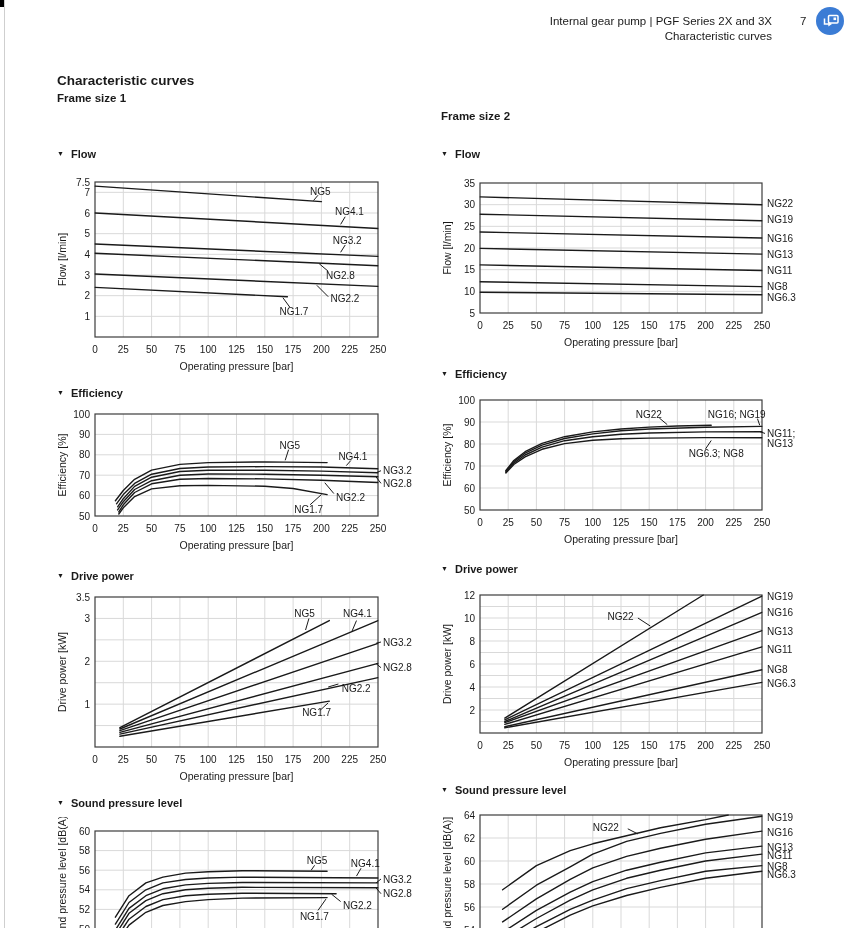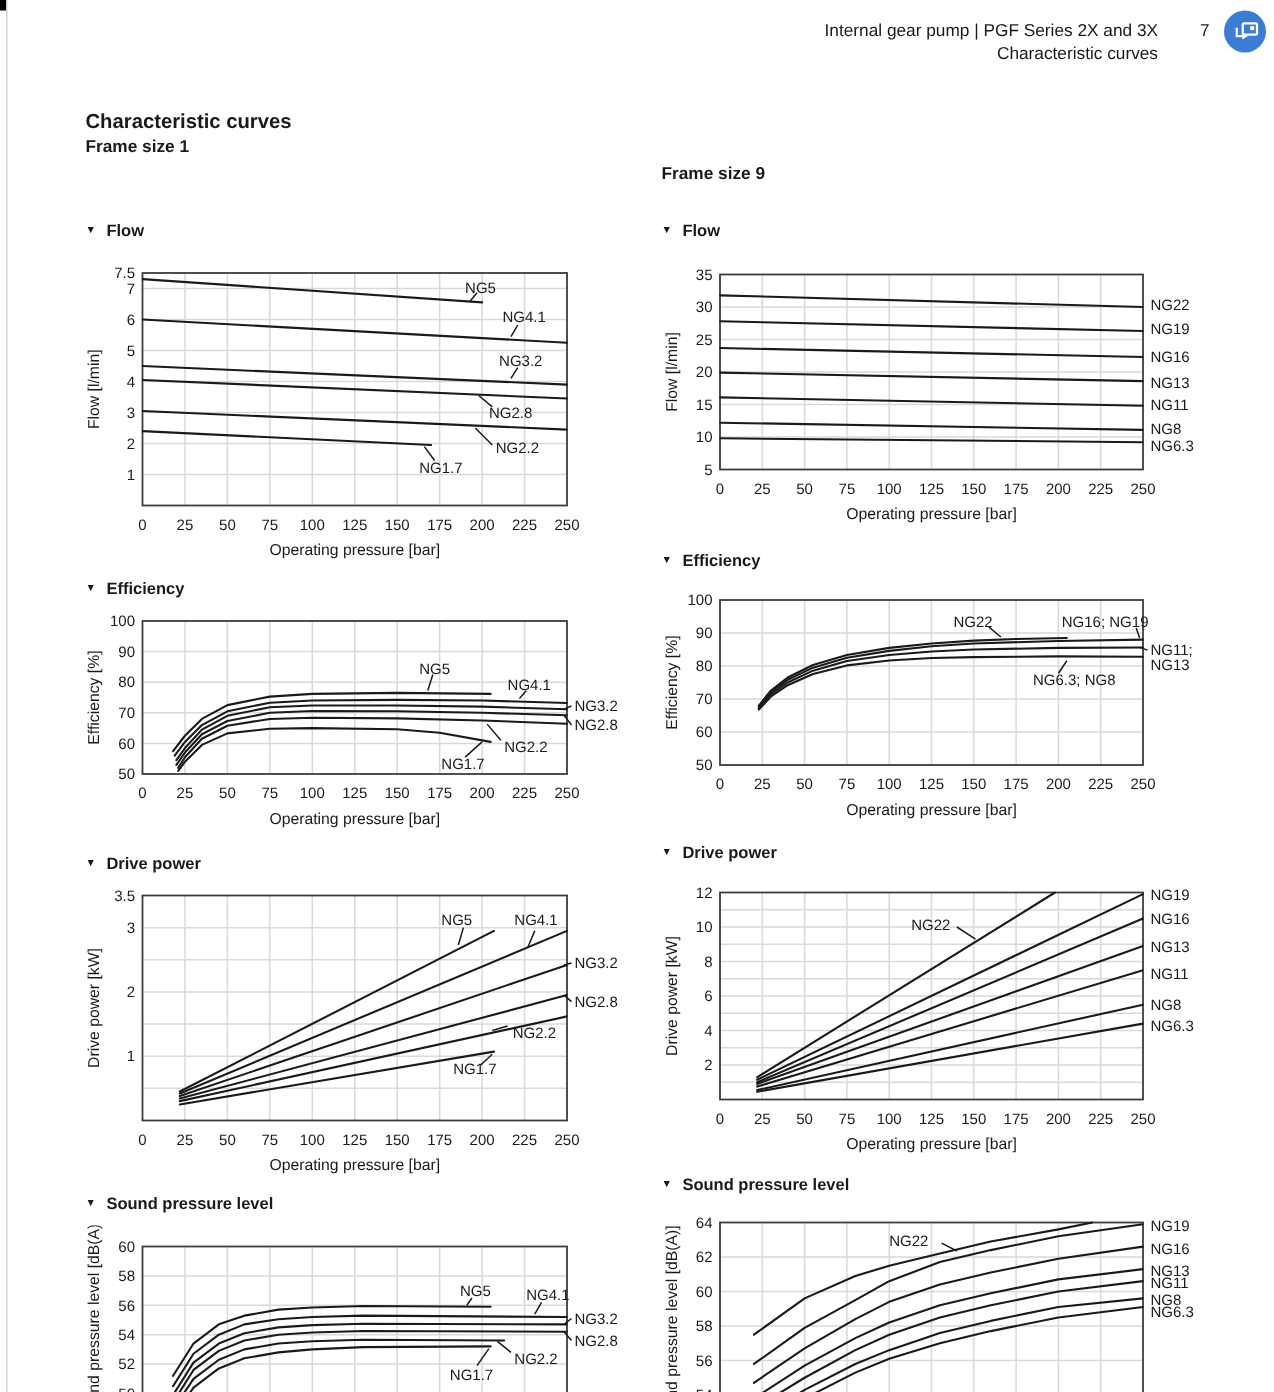--- a/index.html
+++ b/index.html
@@ -37,21 +37,21 @@
       <rect x="12.5" y="8.5" width="9.5" height="7.5" rx="1" fill="none" stroke="#ffffff" stroke-width="1.5"></rect>
       <rect x="17.5" y="10.5" width="2.6" height="2.6" fill="#ffffff"></rect>
       <path d="M8.5 11.5 v5.5 h4.5" fill="none" stroke="#ffffff" stroke-width="1.5"></path>
       <path d="M12.3 14.6 L16 17 L12.3 19.4 Z" fill="#ffffff"></path>
     </svg>
   </div>
 
   <h1 class="abs title">Characteristic curves</h1>
 
   <div class="abs frame-label" style="left:57px;top:92px">Frame size 1</div>
-  <div class="abs frame-label" style="left:441px;top:110px">Frame size 9</div>
+  <div class="abs frame-label" style="left:441px;top:110px">Frame size 2</div>
 
   <div class="abs sec" style="left:57px;top:148px"><span class="tri">▼</span><span>Flow</span></div>
   <div class="abs sec" style="left:57px;top:387px"><span class="tri">▼</span><span>Efficiency</span></div>
   <div class="abs sec" style="left:57px;top:570px"><span class="tri">▼</span><span>Drive power</span></div>
   <div class="abs sec" style="left:57px;top:797px"><span class="tri">▼</span><span>Sound pressure level</span></div>
 
   <div class="abs sec" style="left:441px;top:148px"><span class="tri">▼</span><span>Flow</span></div>
   <div class="abs sec" style="left:441px;top:368px"><span class="tri">▼</span><span>Efficiency</span></div>
   <div class="abs sec" style="left:441px;top:563px"><span class="tri">▼</span><span>Drive power</span></div>
   <div class="abs sec" style="left:441px;top:784px"><span class="tri">▼</span><span>Sound pressure level</span></div>

